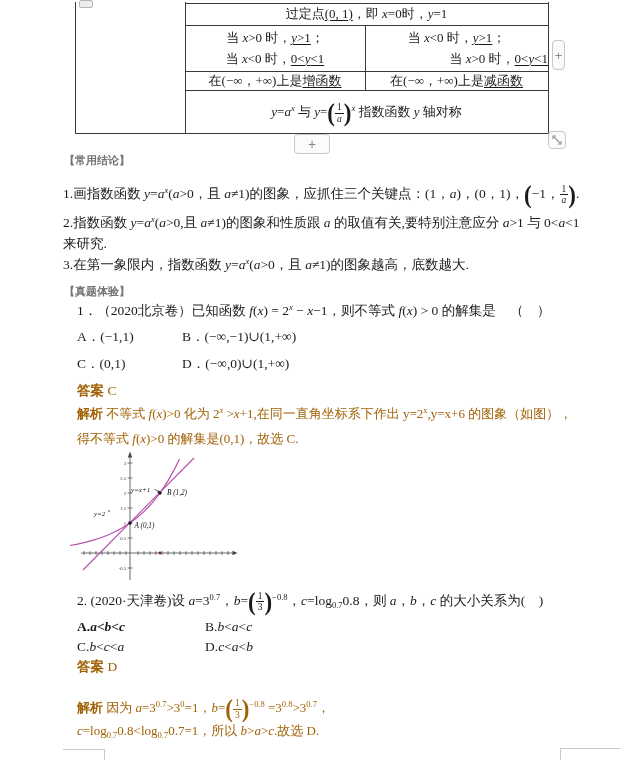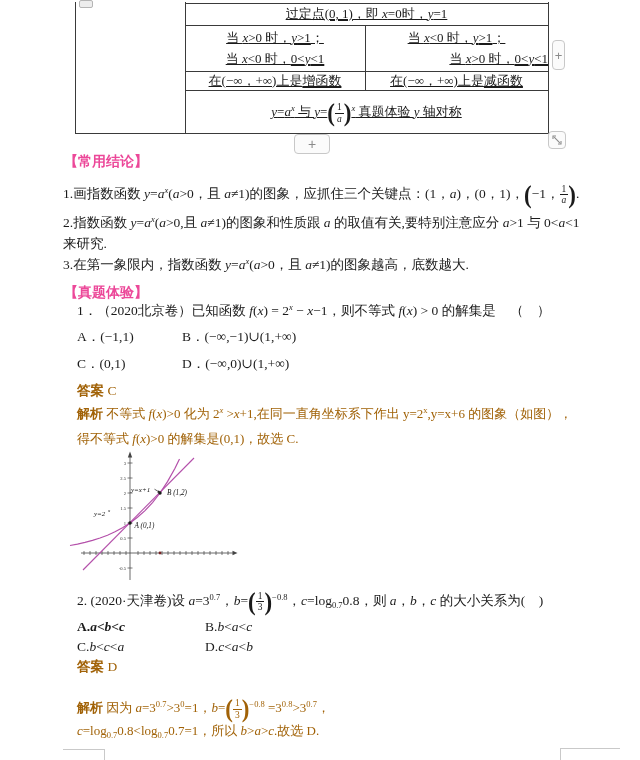--- a/index.html
+++ b/index.html
@@ -13,23 +13,23 @@
   .ul{text-decoration:underline;text-underline-offset:2px;}
   .bd{font-weight:bold;}
   .sup{font-size:8.5px;position:relative;top:-5px;}
   .sub{font-size:8.5px;position:relative;top:3px;}
   .bigp{font-family:"Liberation Serif",serif;font-size:23px;font-weight:600;display:inline-block;
         vertical-align:middle;line-height:0;transform:scaleY(1.12);}
   .frac{display:inline-flex;flex-direction:column;align-items:center;vertical-align:middle;
         line-height:1.1;font-size:9.5px;text-align:center;}
   .frac .num{border-bottom:1px solid currentColor;padding:0 2px;}
   .red{color:#a16207;}
-  .hdr{font-family:"Liberation Sans","DejaVu Sans",sans-serif;font-weight:bold;font-size:14px;color:#ec4899;text-align:center;}
+  .hdr{font-family:"Liberation Sans","DejaVu Sans",sans-serif;font-weight:bold;font-size:11px;color:#737373;text-align:center;}
   .tbl-txt{font-size:13px;}
-  .center{text-align:center;text-decoration:underline;}
+  .center{text-align:center;}
   .btn{position:absolute;display:flex;align-items:center;justify-content:center;background:#fbfbfb;
        border:1px solid #c8c8c8;border-radius:4px;color:#8a8a8a;
        font-family:"Liberation Sans","DejaVu Sans",sans-serif;box-sizing:border-box;}
 </style>
 </head>
 <body>
 
 <div class="page">
 
   <div class="abs" style="left:79px;top:0;width:12px;height:6px;border:1px solid #b5b5b5;border-radius:2px;background:#ededed;"></div>
@@ -47,21 +47,21 @@
   <div class="abs tbl-txt center" style="left:185px;top:3px;width:363px;line-height:22px;"><span>过定点</span><span class="ul">(0, 1)</span><span>，即 </span><span class="it">x</span><span>=0时，</span><span class="it">y</span><span>=1</span></div>
   <div class="abs tbl-txt center" style="left:185px;top:27px;width:180px;line-height:21px;"><span>当 </span><span class="it">x</span><span>&gt;0 时，</span><span class="it ul">y</span><span class="ul">&gt;1</span><span>；</span></div>
   <div class="abs tbl-txt center" style="left:185px;top:48px;width:180px;line-height:21px;"><span>当 </span><span class="it">x</span><span>&lt;0 时，</span><span class="ul">0&lt;</span><span class="it ul">y</span><span class="ul">&lt;1</span></div>
   <div class="abs tbl-txt center" style="left:365px;top:27px;width:183px;line-height:21px;"><span>当 </span><span class="it">x</span><span>&lt;0 时，</span><span class="it ul">y</span><span class="ul">&gt;1</span><span>；</span></div>
   <div class="abs tbl-txt center" style="left:365px;top:48px;width:183px;line-height:21px;text-align:right;"><span>当 </span><span class="it">x</span><span>&gt;0 时，</span><span class="ul">0&lt;</span><span class="it ul">y</span><span class="ul">&lt;1</span></div>
   <div class="abs tbl-txt center" style="left:185px;top:71px;width:180px;line-height:19px;"><span>在(−∞，+∞)上是</span><span class="ul">增函数</span></div>
   <div class="abs tbl-txt center" style="left:365px;top:71px;width:183px;line-height:19px;"><span>在(−∞，+∞)上是</span><span class="ul">减函数</span></div>
   <div class="abs tbl-txt center" style="left:185px;top:91px;width:363px;line-height:41px;"><span class="it">y</span><span>=</span><span class="it">a</span><span class="sup it">x</span><span> 与 </span><span class="it">y</span><span>=</span><span class="bigp">(</span><span class="frac">
         <span class="num">1</span>
         <span class="den it">a</span>
-      </span><span class="bigp">)</span><span class="sup it">x</span><span> 真题体验 </span><span class="it">y</span><span> 轴对称</span></div>
+      </span><span class="bigp">)</span><span class="sup it">x</span><span> 指数函数 </span><span class="it">y</span><span> 轴对称</span></div>
 
   <div class="btn" style="left:552px;top:40px;width:13px;height:30px;font-size:13px;">+</div>
   <div class="btn" style="left:294px;top:134px;width:36px;height:20px;font-size:14px;">+</div>
   <div class="btn" style="left:548px;top:131px;width:18px;height:18px;">
     <svg width="12" height="12" viewBox="0 0 12 12">
       <path d="M3.2,3.2 L8.8,8.8" stroke="#8a8a8a" stroke-width="1.1" fill="none"></path>
       <path d="M2,5 L2,2 L5,2" stroke="#8a8a8a" stroke-width="1.1" fill="none"></path>
       <path d="M10,7 L10,10 L7,10" stroke="#8a8a8a" stroke-width="1.1" fill="none"></path>
     </svg>
   </div>

